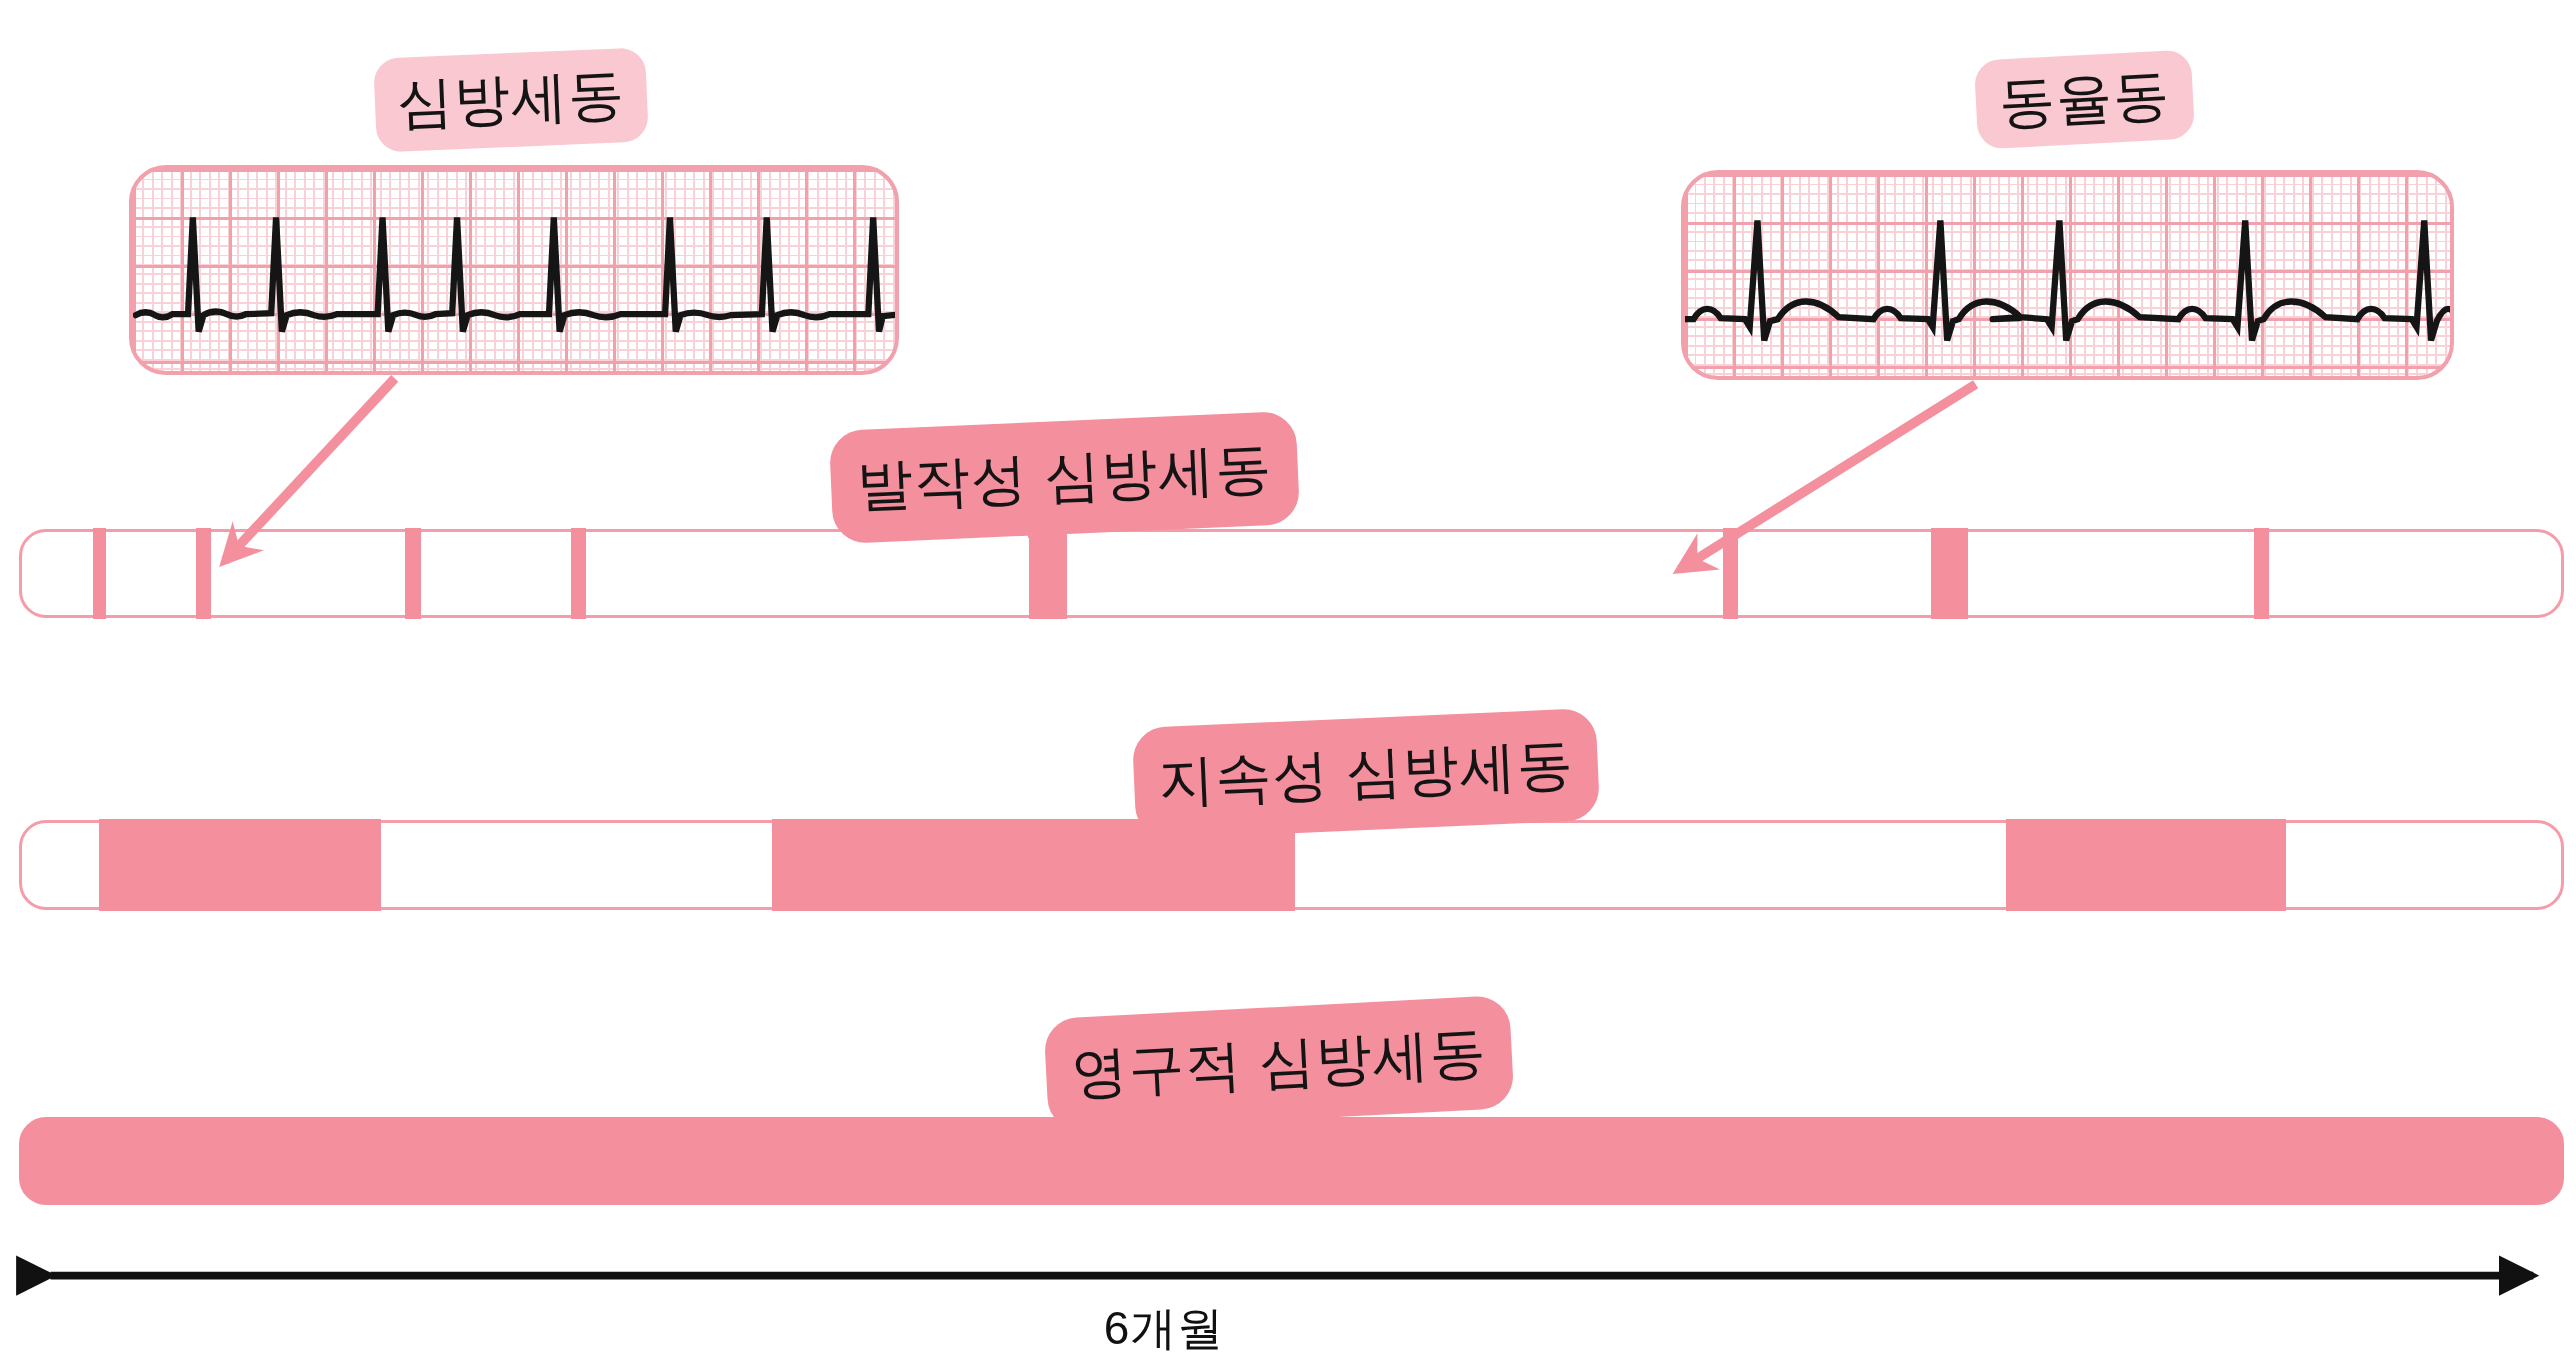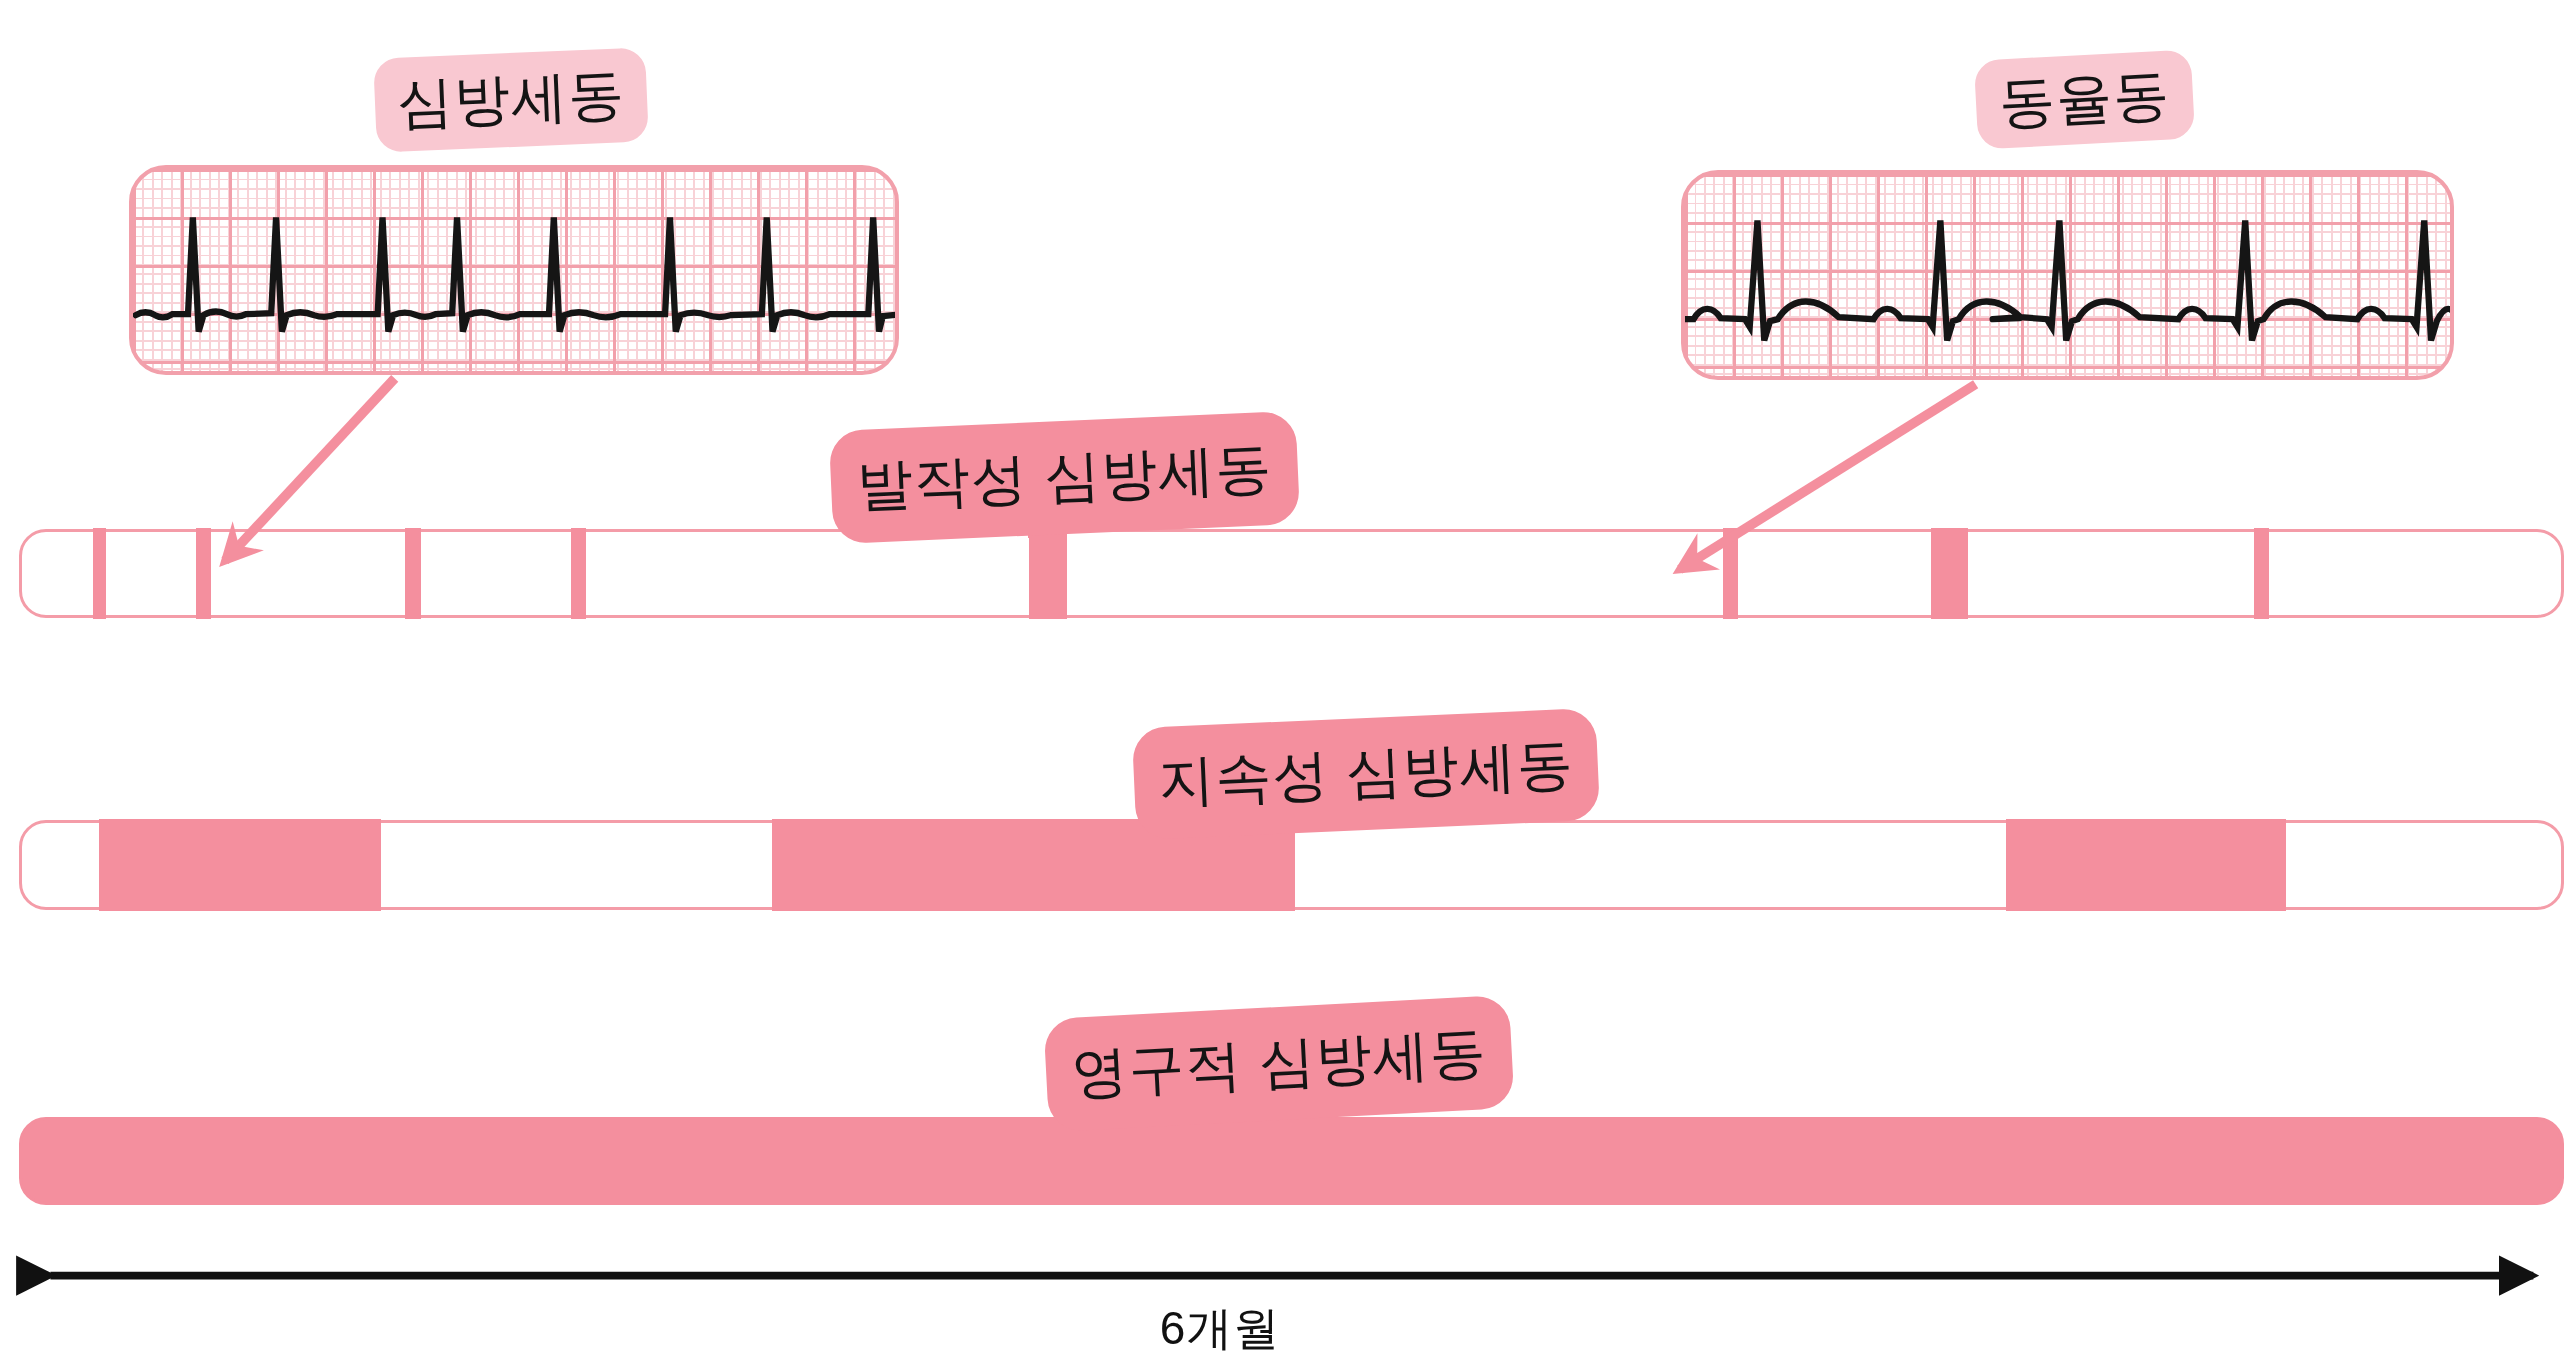--- a/index.html
+++ b/index.html
@@ -40,21 +40,21 @@
   }
   .bar-paroxysmal{top:529px;height:89px;}
   .bar-persistent{top:820px;height:90px;}
   .bar-permanent{top:1117px;height:88px;background:var(--accent-pink,#f48f9e);border-color:var(--accent-pink,#f48f9e);}
   .bar .seg{position:absolute;top:-3.9px;bottom:-3.9px;background:var(--accent-pink,#f48f9e);}
   .label-stem{position:absolute;left:1028px;top:491px;width:39px;height:47px;background:var(--accent-pink,#f48f9e);z-index:3;}
   
   .overlay{position:absolute;left:0;top:0;z-index:5;pointer-events:none;}
   .tag{z-index:4;}
   .axis-label{
-    position:absolute;left:1220px;top:1298px;transform:translateX(-50%);
+    position:absolute;left:1164px;top:1298px;transform:translateX(-50%);
     font-size:46px;color:#111;z-index:2;letter-spacing:1px;
   }
 </style>
 </head>
 <body>
 
 <div class="canvas">
 
   <div class="tag light tag-afib">
     <span>심방세동</span>

